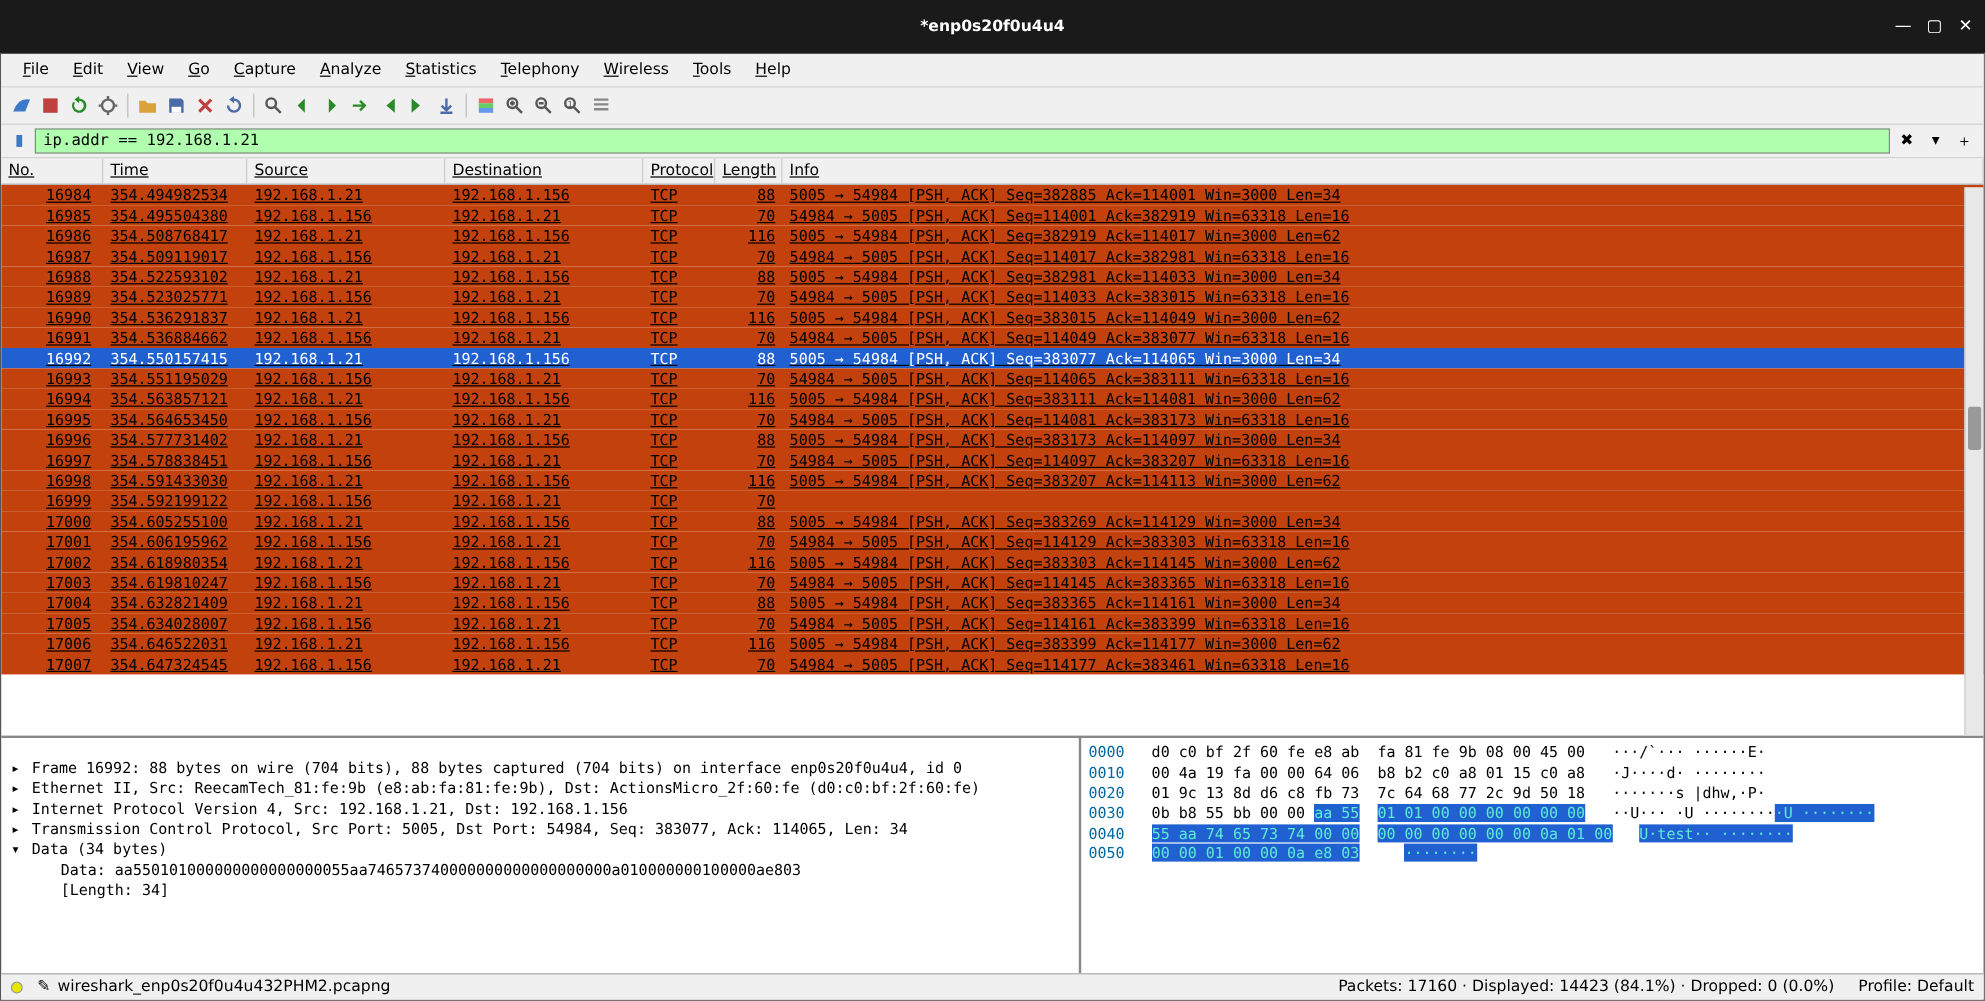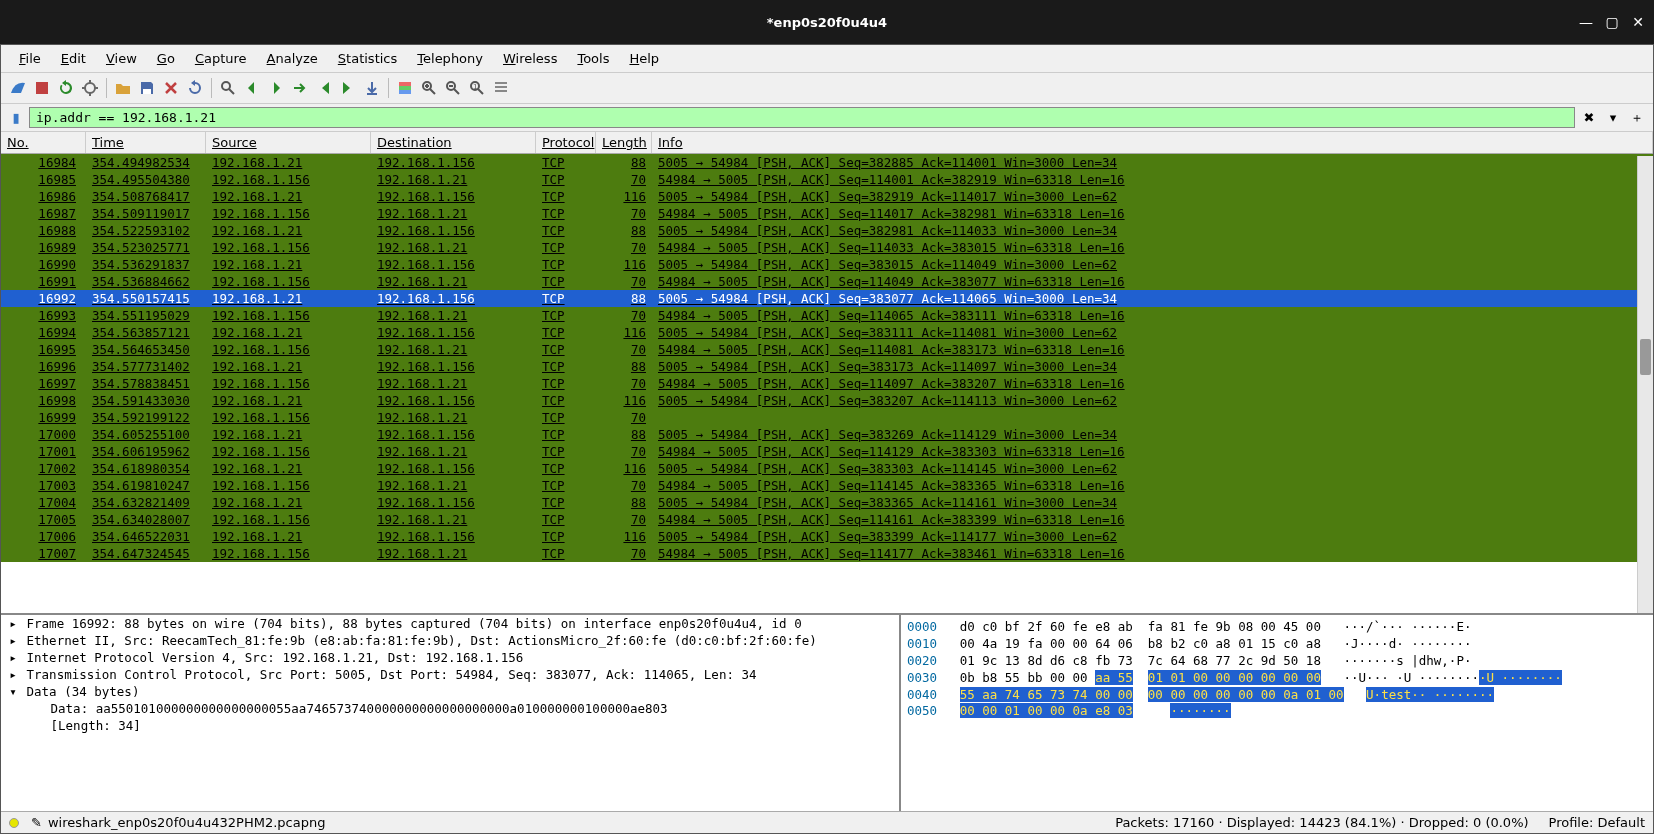--- a/index.html
+++ b/index.html
@@ -26,35 +26,35 @@
 .col-no { width: 85px; text-align: left; }
 .col-time { width: 120px; }
 .col-src { width: 165px; }
 .col-dst { width: 165px; }
 .col-proto { width: 60px; }
 .col-length { width: 56px; text-align: right; }
 .col-info { flex: 1; }
 .plist-body { font-family: "DejaVu Sans Mono", monospace; font-size: 12.5px; }
 .prow { display: flex; padding: 0 0; white-space: nowrap; }
 .prow > div { padding: 1px 6px; overflow: hidden; }
-.prow.bg { background: #4d7c0f; }
+.prow.bg { background: #c2410c; }
 .prow.sel { background: #2060d0; color: #fff; }
 .prow .col-no { text-align: right; padding-right: 10px; }
 .prow .col-length { text-align: right; }
 .scrollbar { position: absolute; right: 0; top: 24px; bottom: 0; width: 16px; background: #e8e8e8; border-left: 1px solid #ccc; }
 .scroll-thumb { position: absolute; left: 2px; right: 2px; top: 40%; height: 8%; background: #999; border-radius: 2px; }
 .lower { display: flex; height: 198px; border-top: 2px solid #888; }
-.details-pane { width: 900px; overflow: auto; font-family: "DejaVu Sans Mono", monospace; font-size: 12.5px; padding: 0 2px; border-right: 2px solid #888; }
+.details-pane { width: 900px; overflow: auto; font-family: "DejaVu Sans Mono", monospace; font-size: 12.5px; padding: 16px 2px; border-right: 2px solid #888; }
 .tree-row { white-space: nowrap; padding: 1px 4px; }
 .tree-caret { display: inline-block; width: 12px; text-align: center; cursor: pointer; }
 .tree-indent { display: inline-block; }
 .hex-pane { flex: 1; overflow: auto; font-family: "DejaVu Sans Mono", monospace; font-size: 12.5px; padding: 4px 6px; white-space: pre; }
 .hex-row { white-space: pre; line-height: 1.35; }
 .hex-off { color: #0369a1; }
-.hex-sel { background: #2060d0; color: #fde047; }
+.hex-sel { background: #2060d0; color: #5eead4; }
 .statusbar { display: flex; background: #f0f0f0; border-top: 1px solid #aaa; padding: 3px 8px; font-size: 13px; align-items: center; }
 .status-dot { width: 10px; height: 10px; border-radius: 50%; background: #e6e600; border: 1px solid #999; margin-right: 6px; }
 .status-left { flex: 1; display: flex; align-items: center; gap: 6px; }
 .status-mid { flex: 0 0 auto; padding: 0 20px; }
 .status-right { flex: 0 0 auto; }
 svg { display: block; }
 </style>
 </head>
 <body>
 

